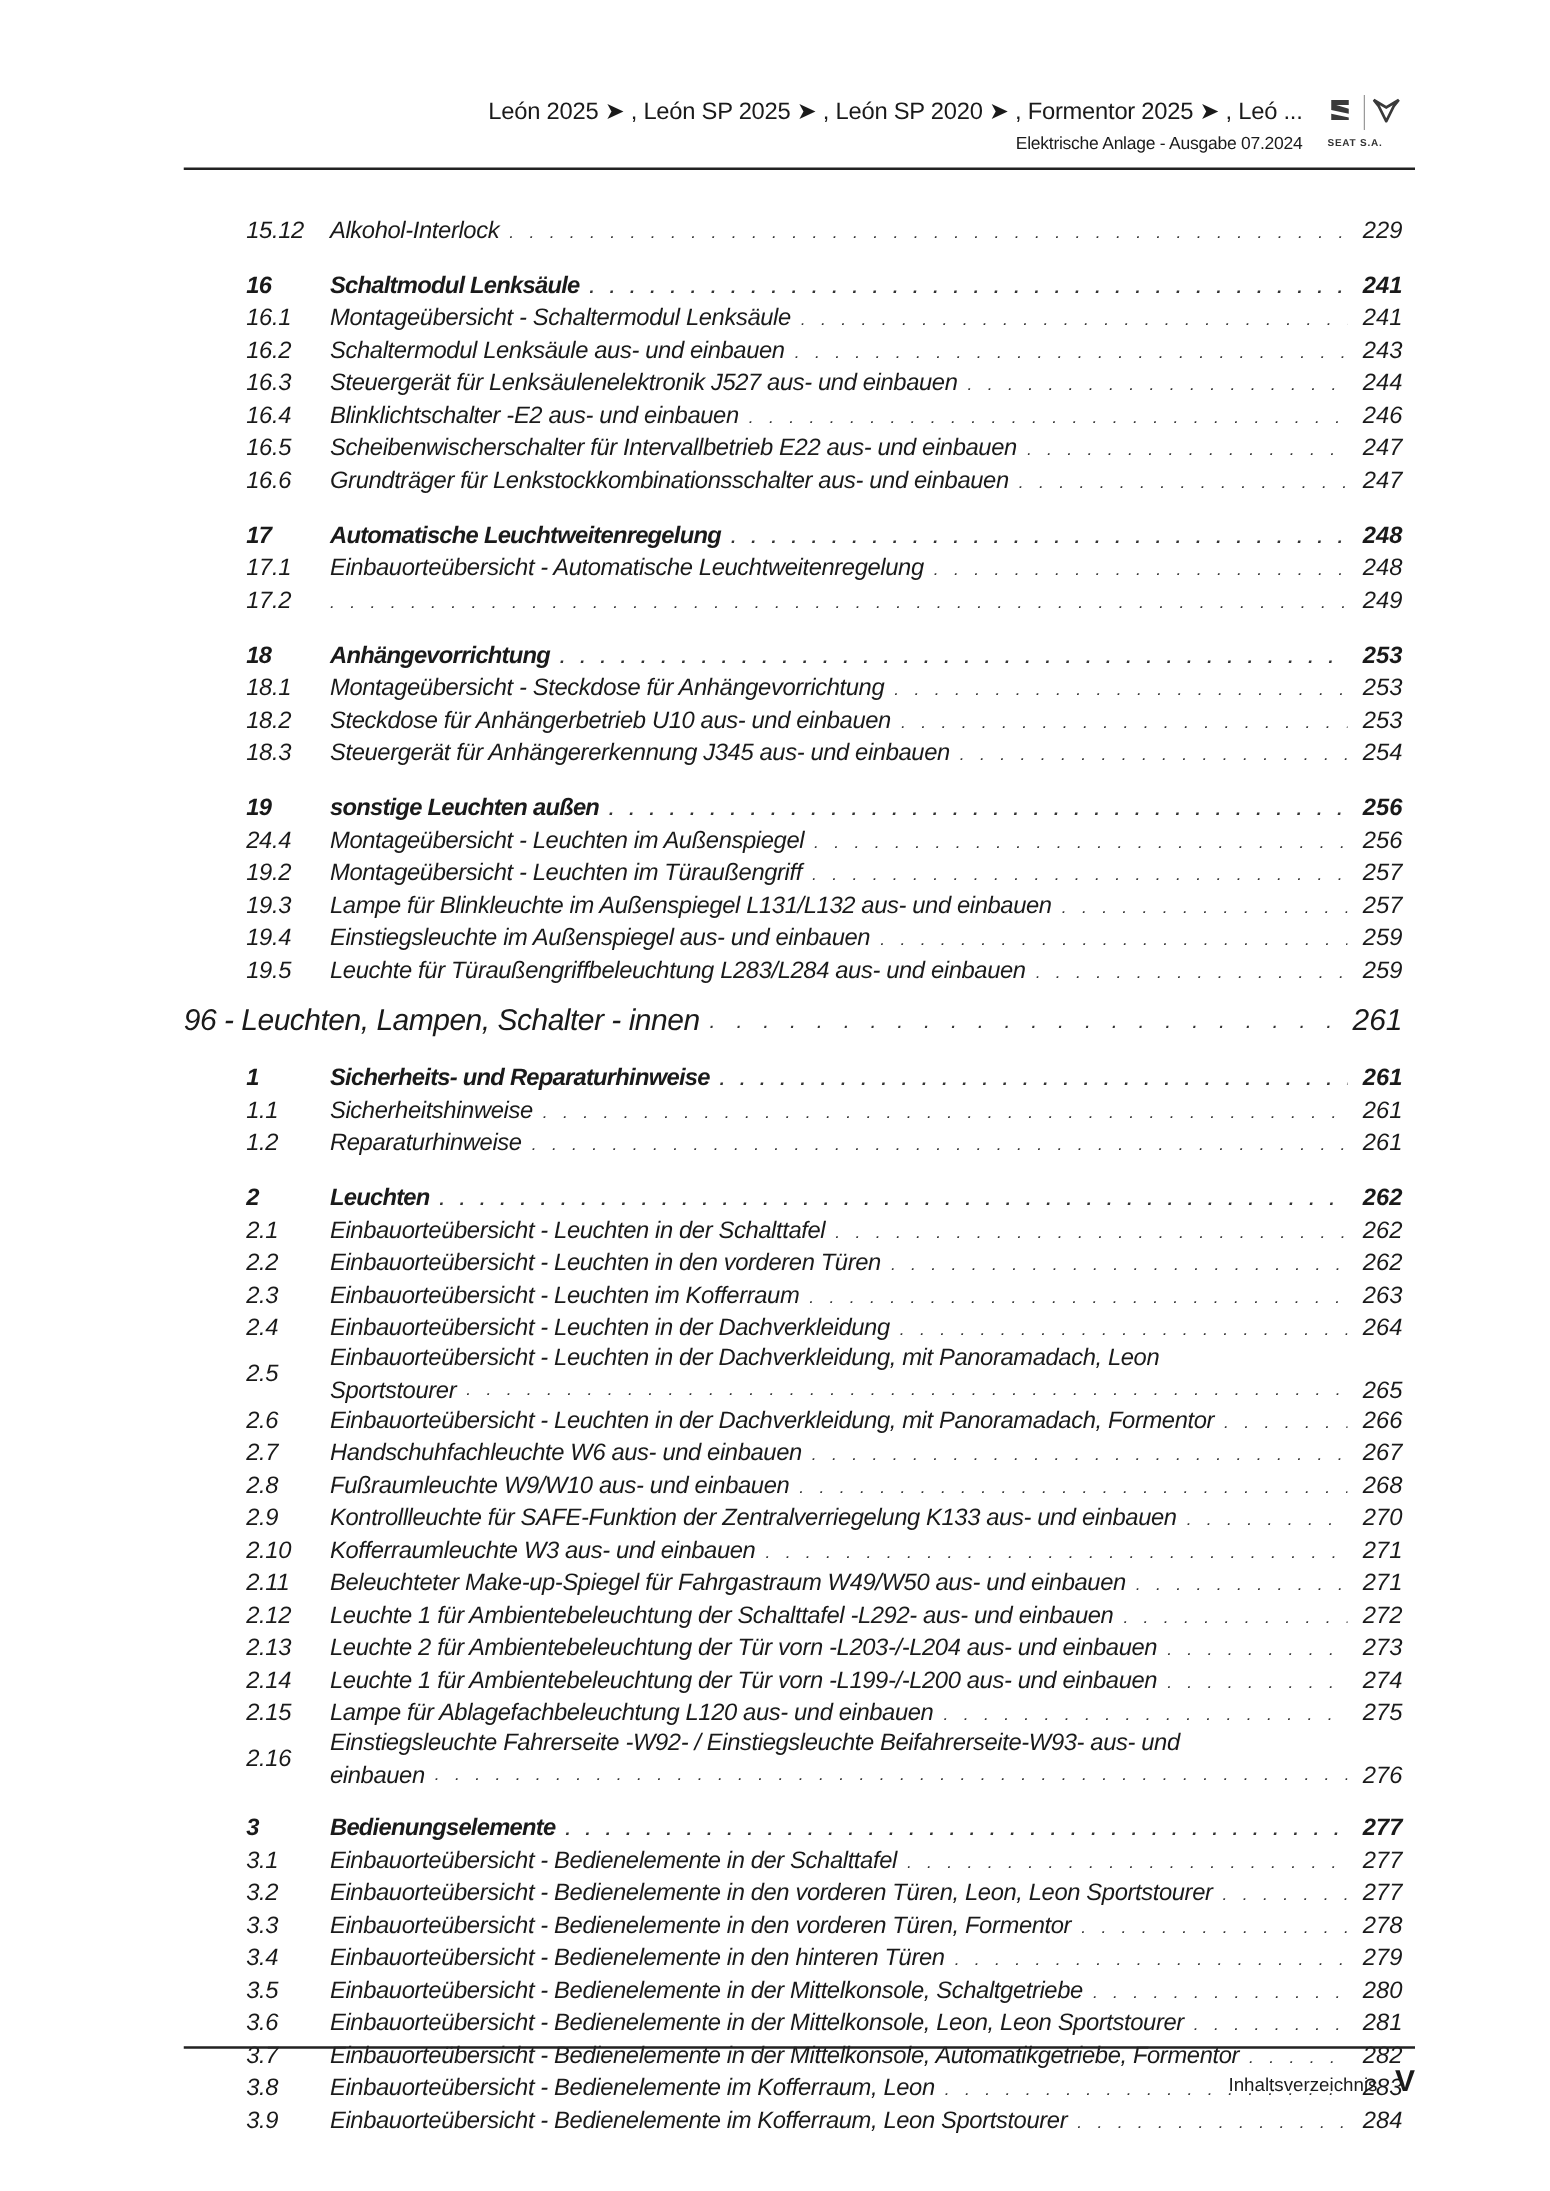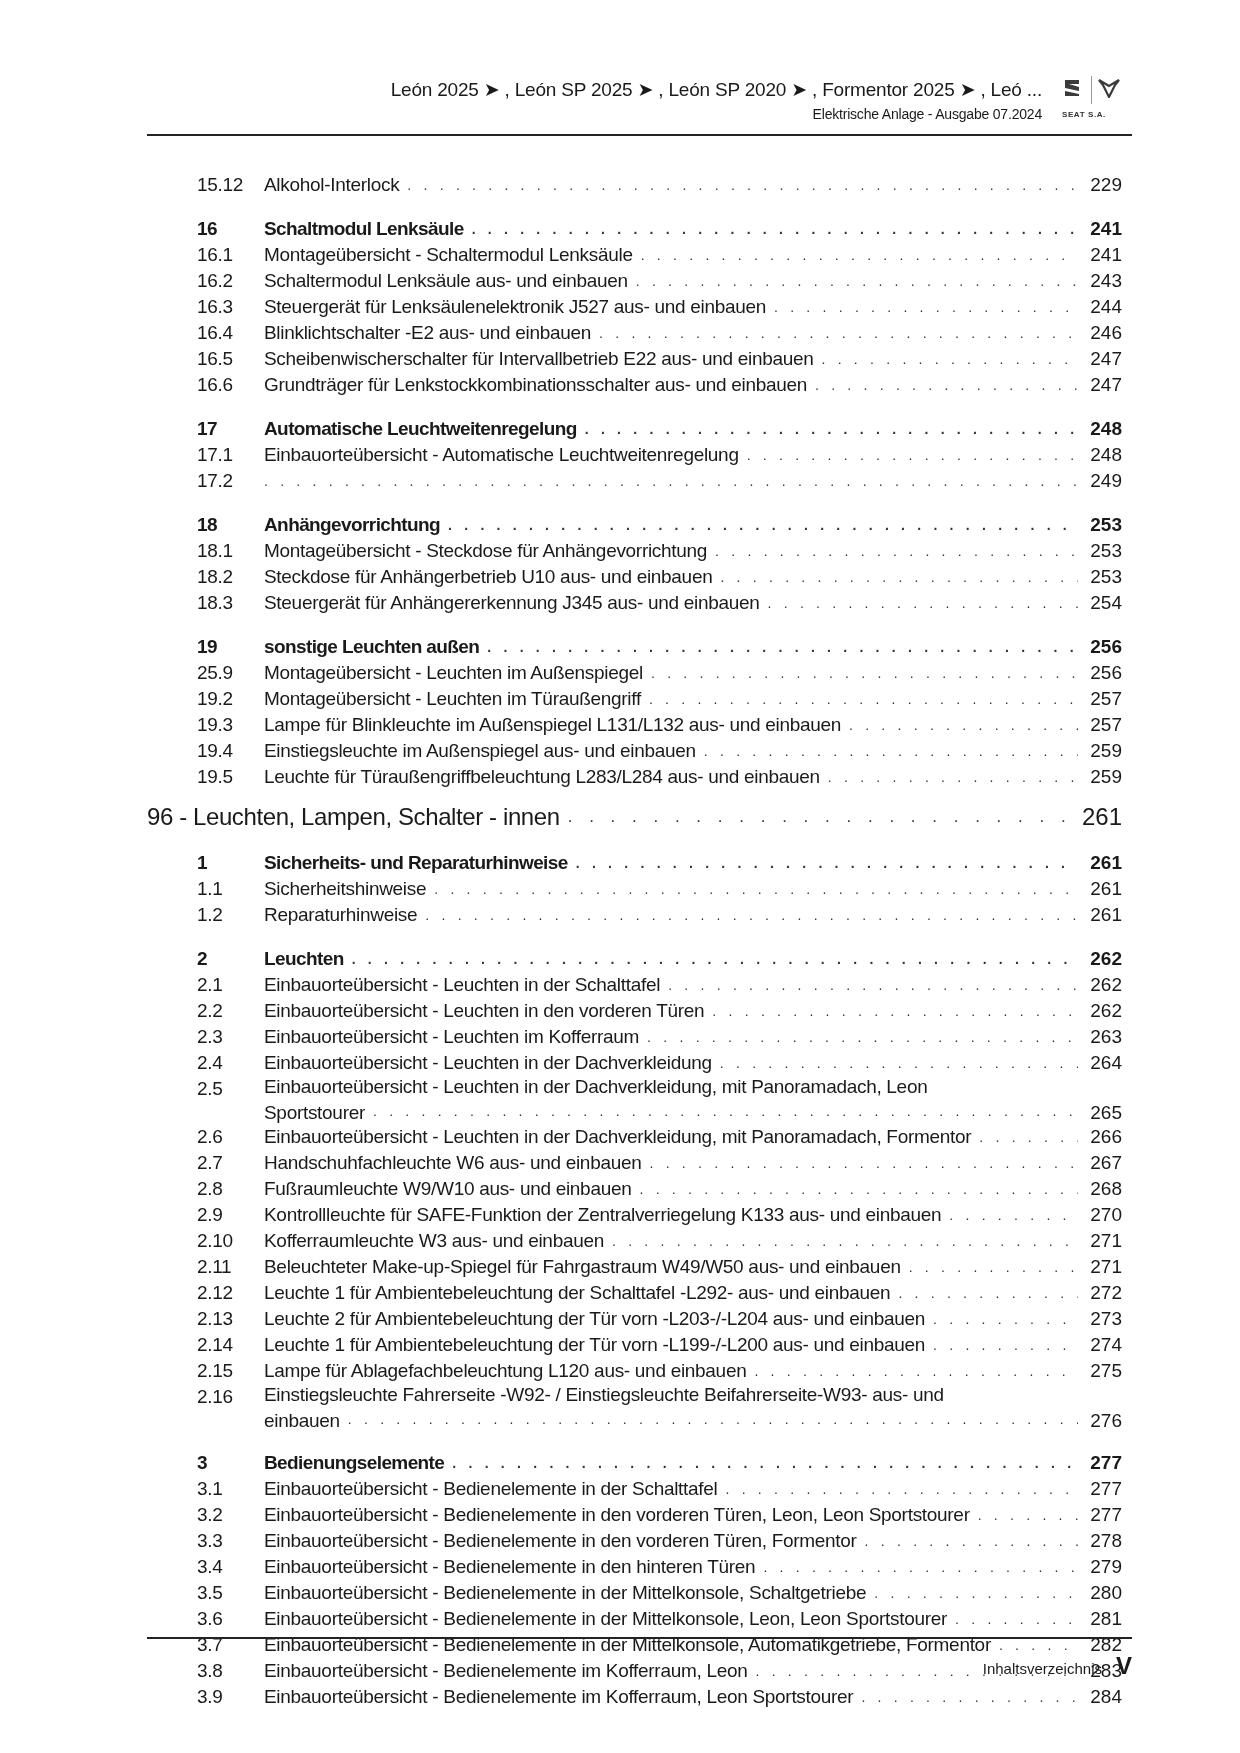--- a/index.html
+++ b/index.html
@@ -10,21 +10,21 @@
   .header-line1 { font-size: 19px; line-height: 24px; letter-spacing: -0.2px; white-space: nowrap; }
   .header-line2 { font-size: 14px; line-height: 24px; letter-spacing: -0.2px; white-space: nowrap; }
   .logo-block { position: absolute; right: 12px; top: -2px; width: 72px; height: 52px; }
   .logo-seat { position: absolute; left: 14px; top: 2px; width: 20px; height: 20px; }
   .logo-sep { position: absolute; left: 43px; top: 0; width: 1px; height: 28px; background: #9a9a9a; }
   .logo-cupra { position: absolute; left: 50px; top: 2px; width: 22px; height: 20px; }
   .logo-caption { position: absolute; left: 14px; top: 34px; font-size: 8px; letter-spacing: 0.6px; color: #333; font-weight: bold; white-space: nowrap; }
   .header-rule { position: absolute; left: 147px; top: 134px; width: 985px; height: 2px; background: #222; }
 
   .toc { position: absolute; left: 147px; top: 172px; width: 975px; }
-  .row { position: relative; display: flex; align-items: flex-start; font-size: 19px; line-height: 26px; letter-spacing: -0.3px; }
+  .row { position: relative; display: flex; align-items: center; font-size: 19px; line-height: 26px; letter-spacing: -0.3px; font-style: italic; }
   .row .num { width: 67px; flex: none; padding-left: 50px; box-sizing: content-box; }
   .row .title-wrap { flex: 1; display: flex; align-items: flex-end; min-width: 0; }
   .row .title { white-space: nowrap; padding-right: 8px; }
   .row .dots { flex: 1; overflow: hidden; white-space: nowrap; letter-spacing: 4.2px; color: #333; font-size: 14px; line-height: 26px; }
   .row .page { width: 44px; flex: none; text-align: right; font-family: "Liberation Sans", sans-serif; letter-spacing: 0; }
   .row.h2 { font-weight: bold; margin-top: 18px; letter-spacing: -0.6px; }
   .row.h2 .page { font-weight: bold; }
   .row.multi .title-wrap { flex-direction: column; align-items: stretch; }
   .row.multi .title-first { white-space: nowrap; line-height: 22px; }
   .row.multi .title-cont { display: flex; align-items: flex-end; line-height: 22px; }
@@ -184,21 +184,21 @@
     </div>
     <div class="row h2">
       <span class="num">19</span>
       <span class="title-wrap">
         <span class="title">sonstige Leuchten außen</span>
         <span class="dots"> . . . . . . . . . . . . . . . . . . . . . . . . . . . . . . . . . . . . . . . . . . . . . . . . . . . . . . . . . . . . . . . . . . . . . . . . . . . . . . . . . . . . . . . . . . . . . . . . .</span>
       </span>
       <span class="page">256</span>
     </div>
     <div class="row sub">
-      <span class="num">25.9</span>
+      <span class="num">24.4</span>
       <span class="title-wrap">
         <span class="title">Montageübersicht - Leuchten im Außenspiegel</span>
         <span class="dots"> . . . . . . . . . . . . . . . . . . . . . . . . . . . . . . . . . . . . . . . . . . . . . . . . . . . . . . . . . . . . . . . . . . . . . . . . . . . . . . . . . . . . . . . . . . . . . . . . .</span>
       </span>
       <span class="page">256</span>
     </div>
     <div class="row sub">
       <span class="num">19.2</span>
       <span class="title-wrap">
         <span class="title">Montageübersicht - Leuchten im Türaußengriff</span>

